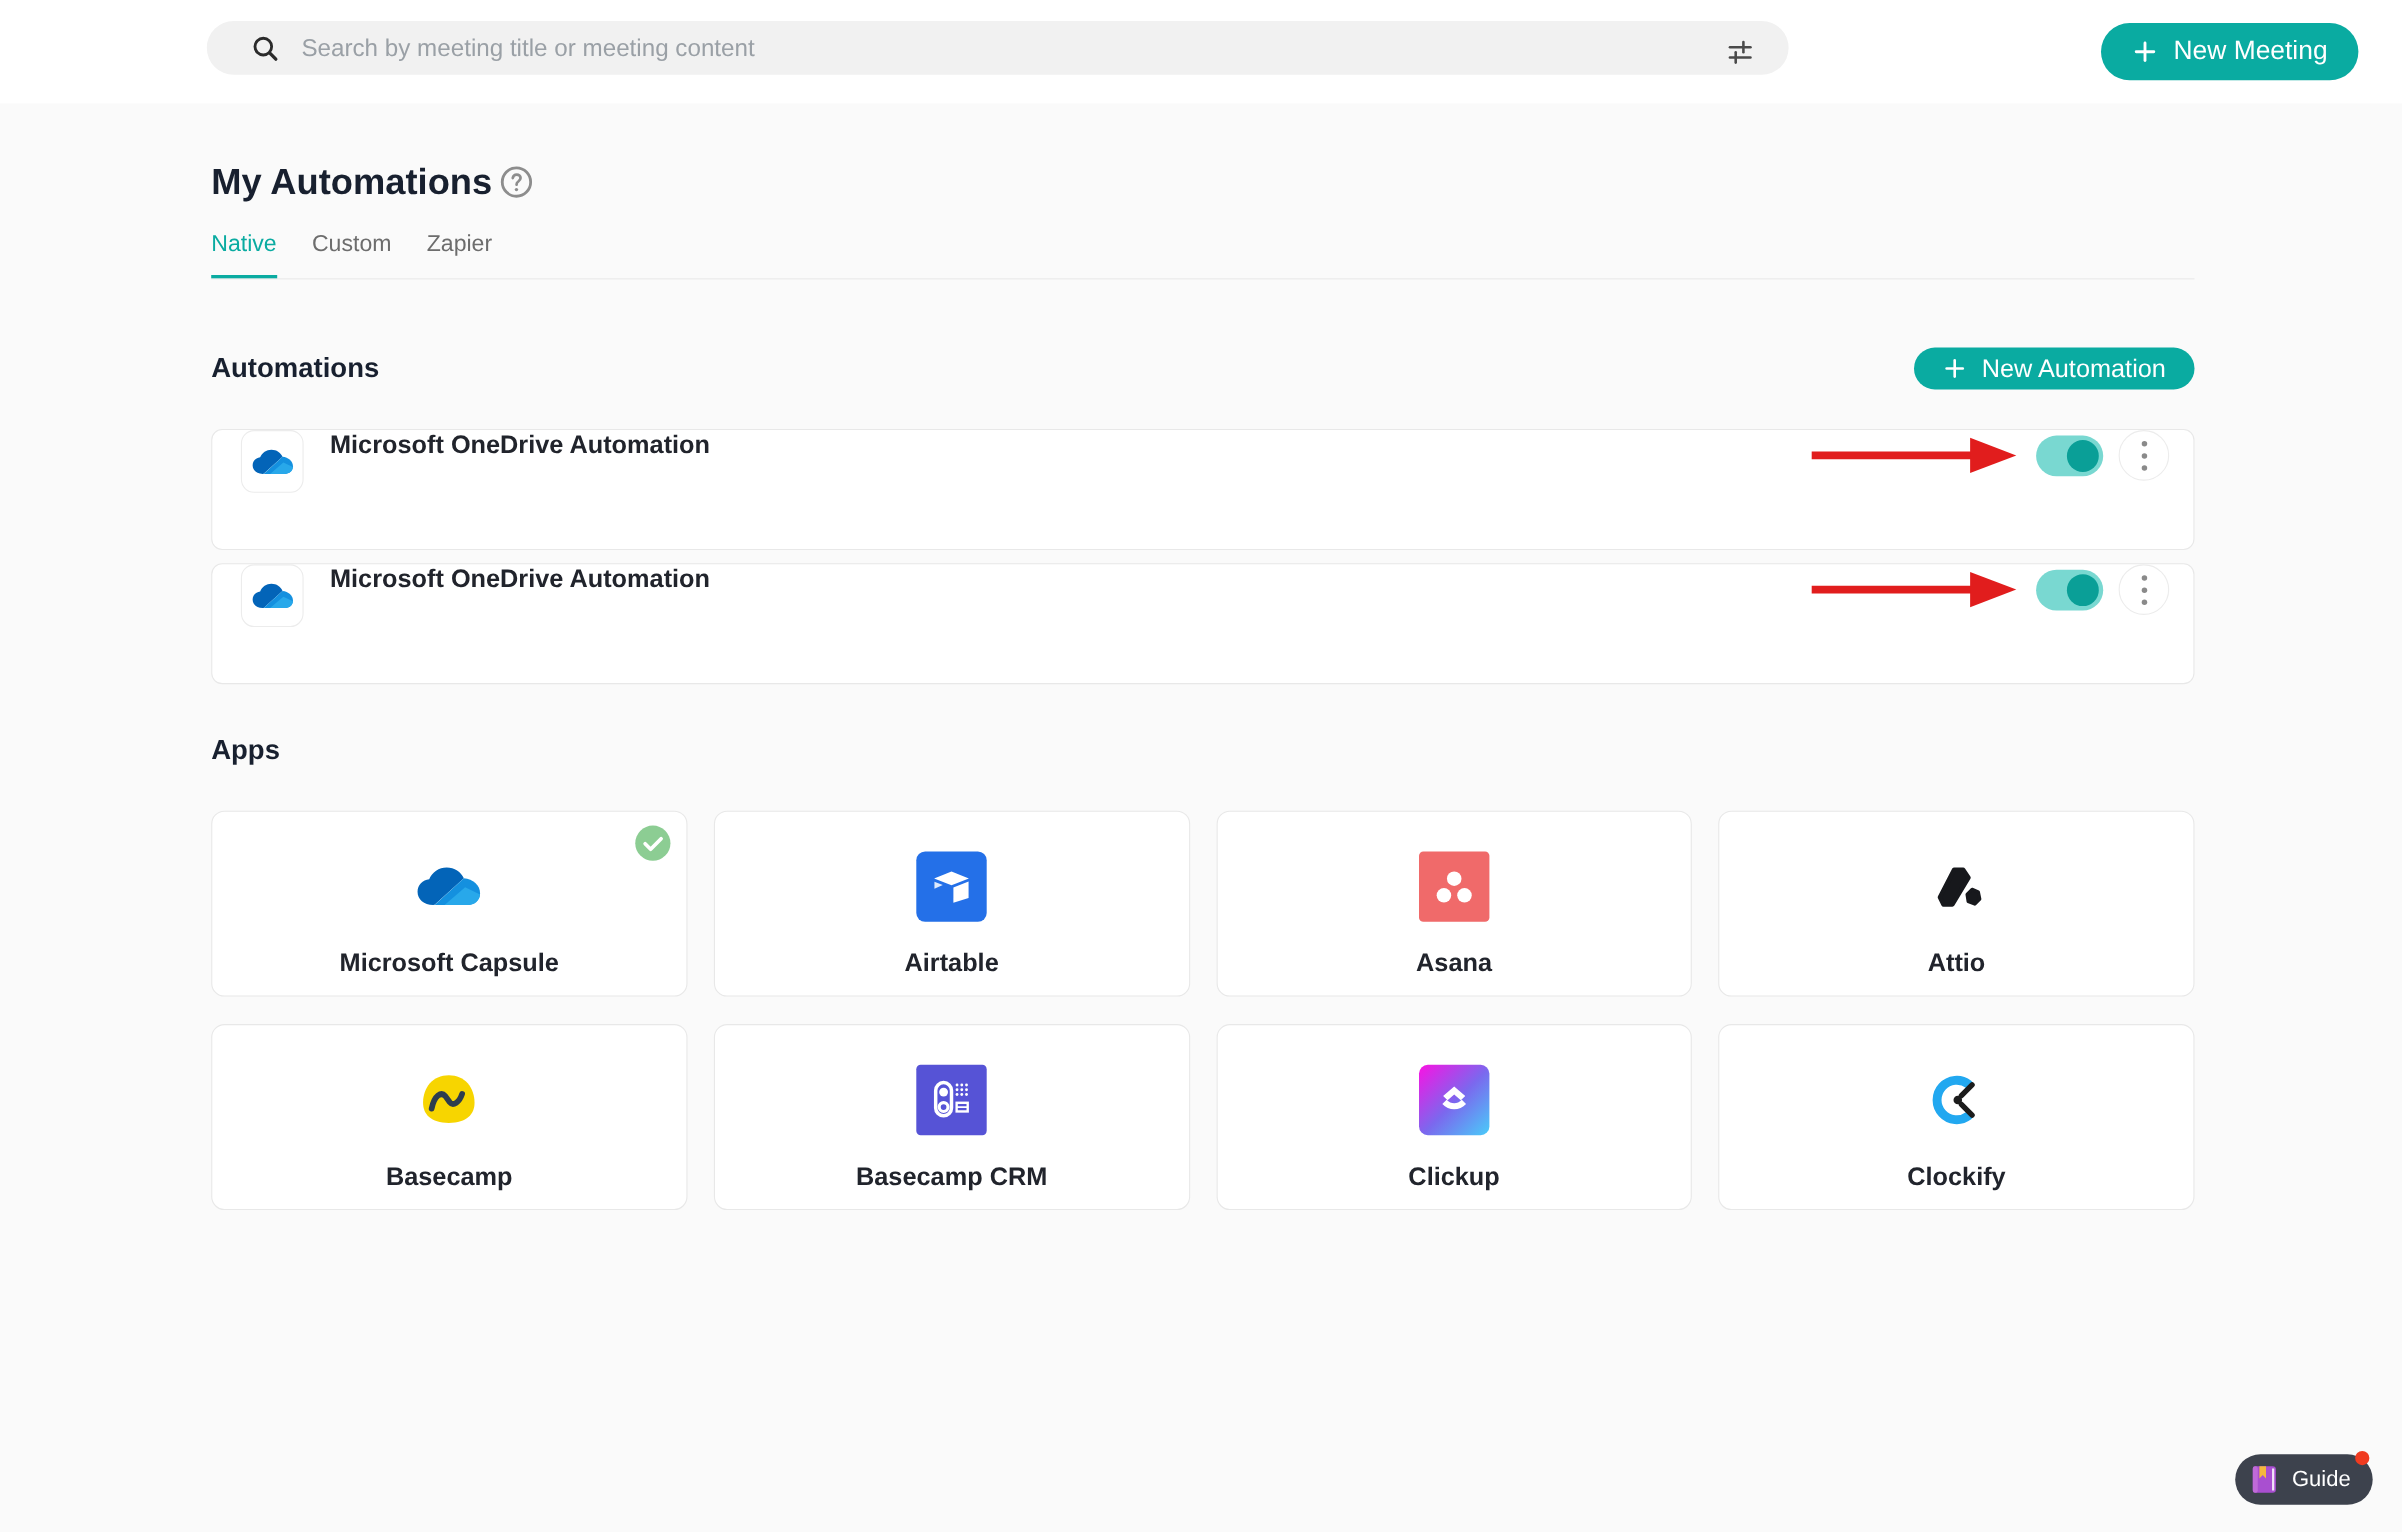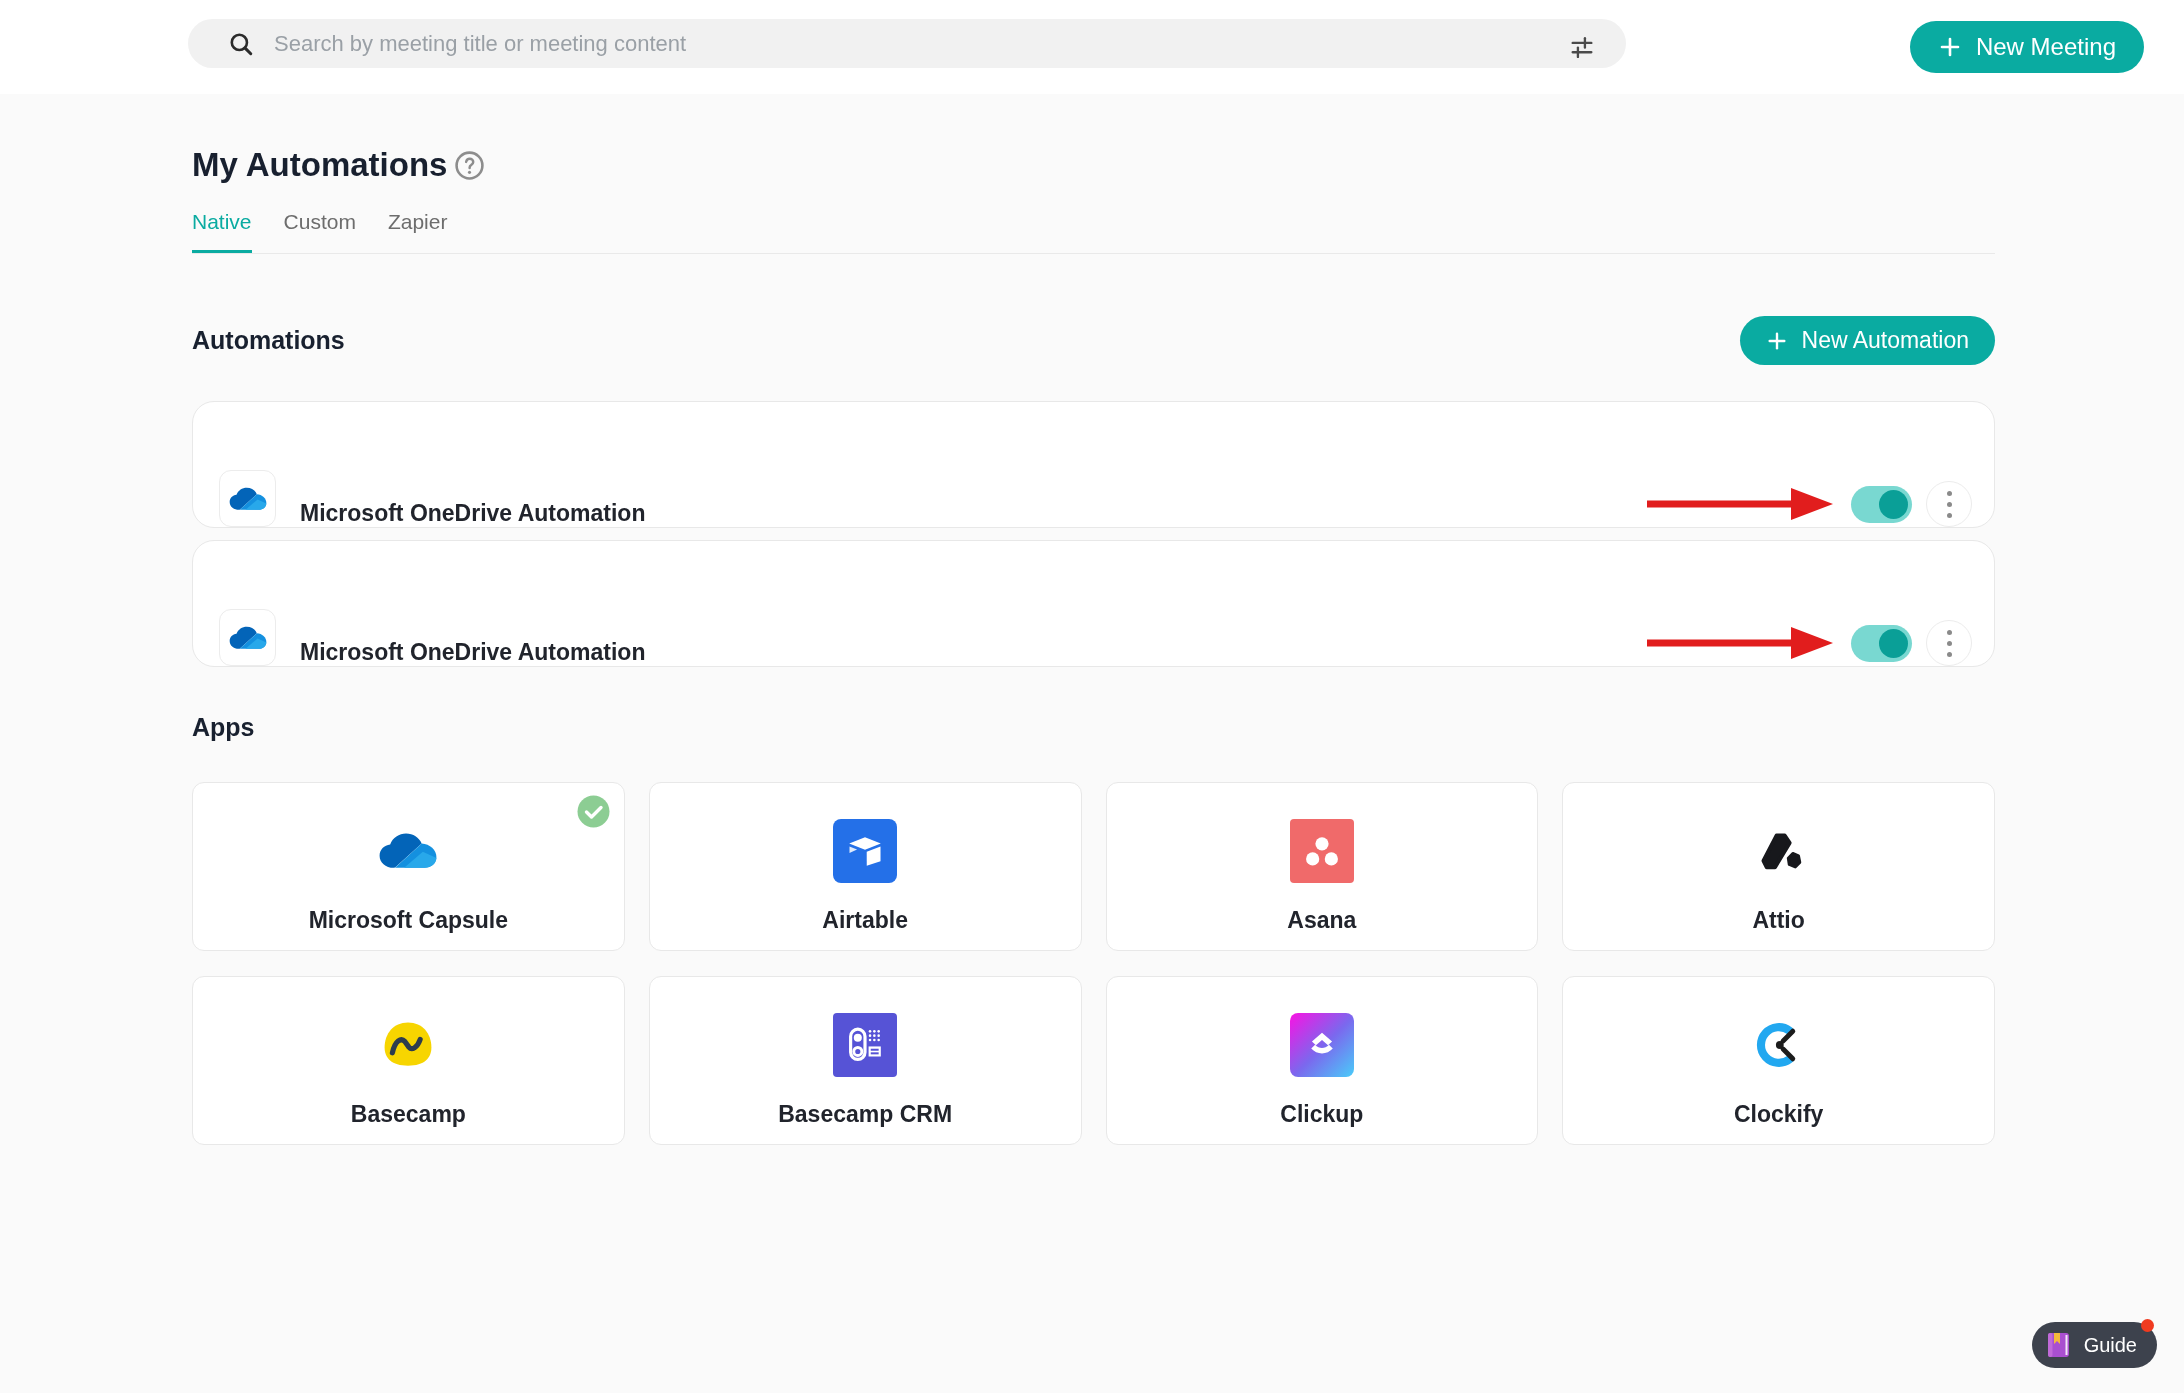--- a/index.html
+++ b/index.html
@@ -58,26 +58,26 @@
   .help-icon{display:flex;align-items:center;}
   .tabs{margin-top:26px;display:flex;gap:32px;position:relative;}
   .tab{
     font-size:21px;color:var(--gray-text);padding-bottom:16px;cursor:pointer;
     border-bottom:3px solid transparent;
   }
   .tab.active{color:var(--teal);border-bottom-color:var(--teal);font-weight:500;}
   .tabs-divider{height:1px;background:#e9e9e9;width:100%;}
   .section-head{margin-top:62px;display:flex;align-items:center;justify-content:space-between;}
   .section-title{font-size:25px;font-weight:700;color:#18202f;}
-  .new-automation{height:49px;padding:0 26px;font-size:23px;border-radius:25px;}
+  .new-automation{height:38px;padding:0 26px;font-size:23px;border-radius:25px;}
   
   .auto-card{
     margin-top:36px;background:#fff;border:1px solid var(--card-border);
-    border-radius:22px;height:127px;
-    display:flex;align-items:flex-end;padding:0 22px 0 26px;
+    border-radius:10px;height:110px;
+    display:flex;align-items:flex-start;padding:0 22px 0 26px;
   }
   .auto-card + .auto-card{margin-top:12px;}
   .app-badge-box{
     width:57px;height:57px;border:1px solid #ececec;border-radius:12px;
     display:flex;align-items:center;justify-content:center;background:#fff;flex:0 0 auto;
   }
   .auto-title{margin-left:24px;font-size:23px;font-weight:700;color:#21242c;}
   .auto-right{margin-left:auto;display:flex;align-items:center;gap:14px;}
   .red-arrow{display:flex;align-items:center;margin-right:2px;}
   .toggle{

